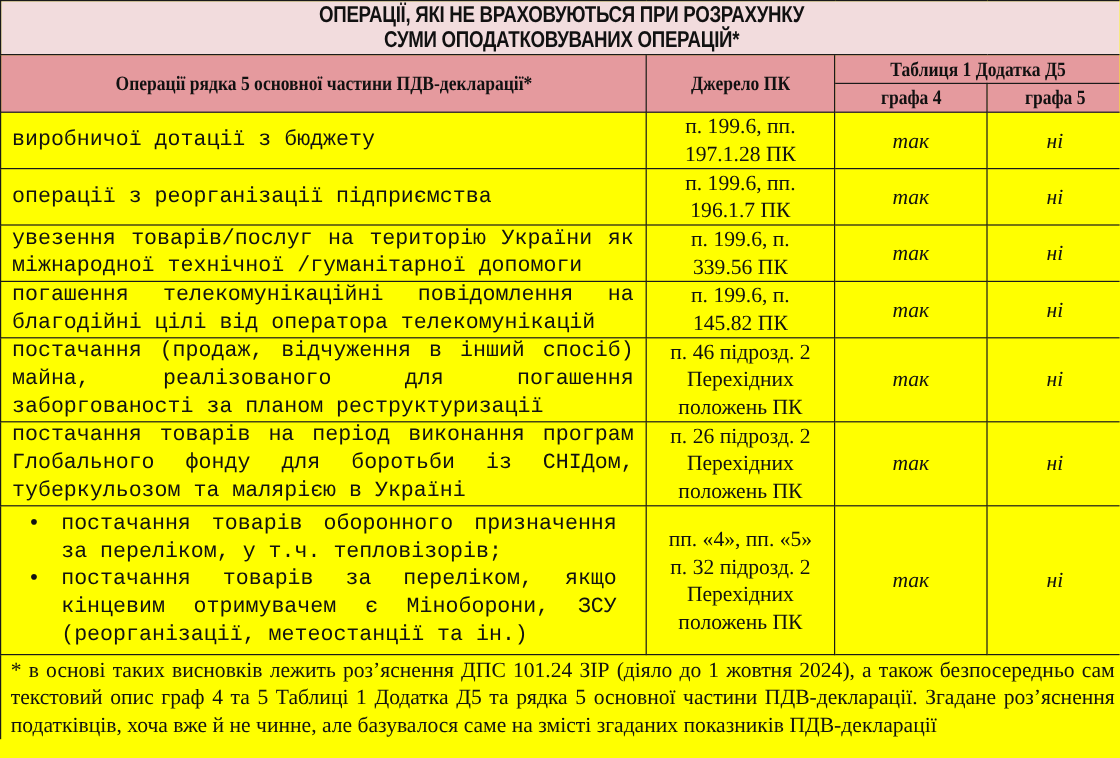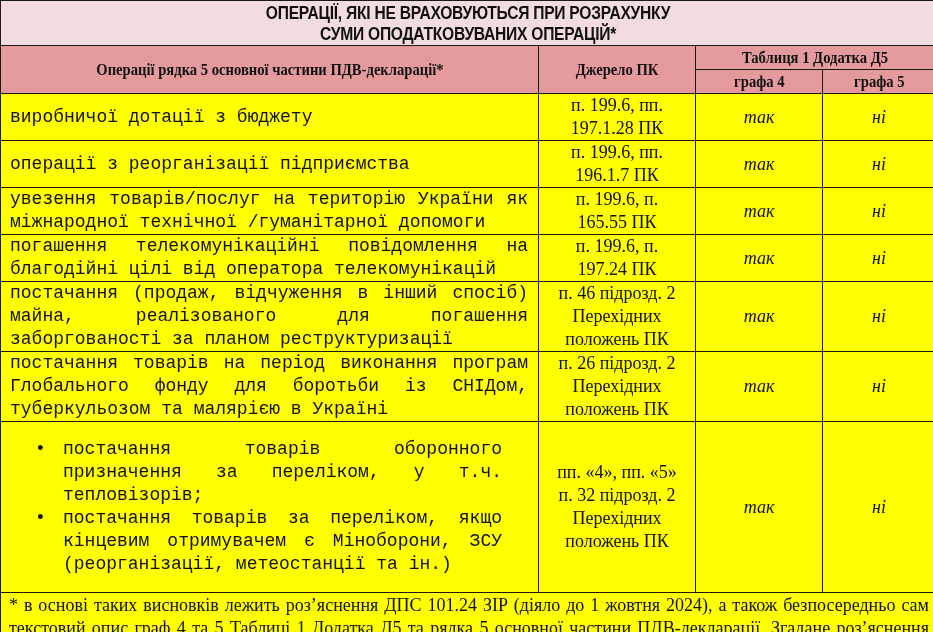--- a/index.html
+++ b/index.html
@@ -39,21 +39,21 @@
       font-size: 17px;
       text-align: center;
       line-height: 20px;
     }
     .hdr span { display: inline-block; transform: scaleX(0.86); white-space: nowrap; }
     .row td { background: #ffff00; font-size: 18px; line-height: 23px; }
     .op { padding: 0 10px 0 9px; text-align: justify; font-family: Liberation Mono, monospace; }
     .op span { display: block; }
     .src { text-align: center; }
     .yn { text-align: center; font-style: italic; }
-    ul.bul { margin: 16px; padding: 0 10px 0 0; list-style: none; }
+    ul.bul { margin: 4px; padding: 0 10px 0 0; list-style: none; }
     ul.bul li { position: relative; padding-left: 46px; text-align: justify; }
     ul.bul li::before {
       content: "\2022"; position: absolute; left: 18px; top: 0; font-size: 18px;
     }
     .foot td {
       background: #ffff00; font-size: 18px; line-height: 23px;
       padding: 1px 6px 0 8px; text-align: justify; vertical-align: top;
       border-bottom: none;
     }
   </style>
@@ -115,32 +115,32 @@
         </td>
     <td class="yn">так</td>
     <td class="yn">ні</td>
   </tr>
   <tr class="row" style="height:47px">
     <td class="op">
           <span>увезення товарів/послуг на територію України як міжнародної технічної /гуманітарної допомоги</span>
         </td>
     <td class="src">
           <span style="display:block">п. 199.6, п.</span>
-          <span style="display:block">165.55 ПК</span>
+          <span style="display:block">339.56 ПК</span>
         </td>
     <td class="yn">так</td>
     <td class="yn">ні</td>
   </tr>
   <tr class="row" style="height:47px">
     <td class="op">
           <span>погашення телекомунікаційні повідомлення на благодійні цілі від оператора телекомунікацій</span>
         </td>
     <td class="src">
           <span style="display:block">п. 199.6, п.</span>
-          <span style="display:block">197.24 ПК</span>
+          <span style="display:block">145.82 ПК</span>
         </td>
     <td class="yn">так</td>
     <td class="yn">ні</td>
   </tr>
   <tr class="row" style="height:70px">
     <td class="op">
           <span>постачання (продаж, відчуження в інший спосіб)  майна, реалізованого для погашення заборгованості за планом реструктуризації</span>
         </td>
     <td class="src">
           <span style="display:block">п. 46 підрозд. 2</span>

